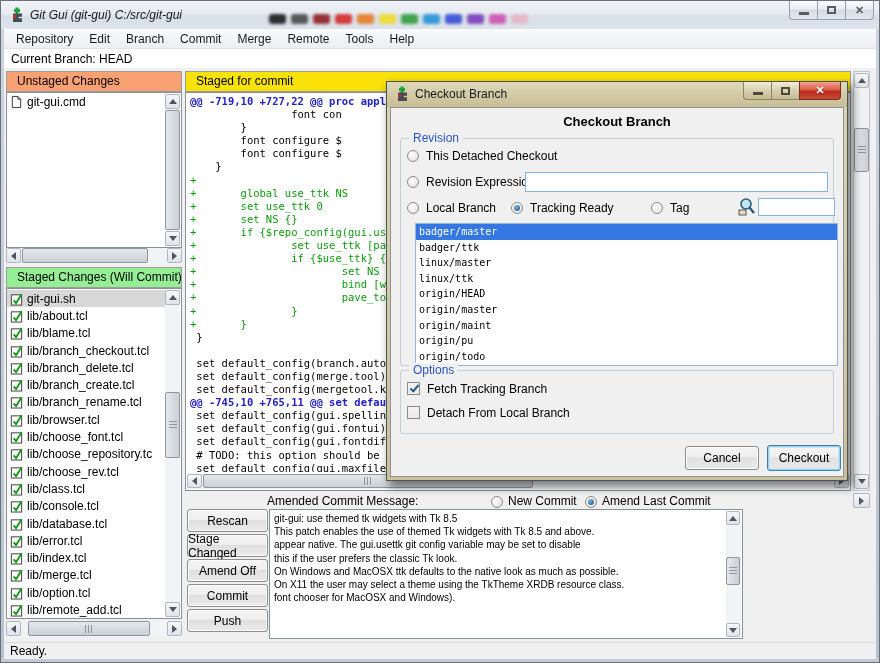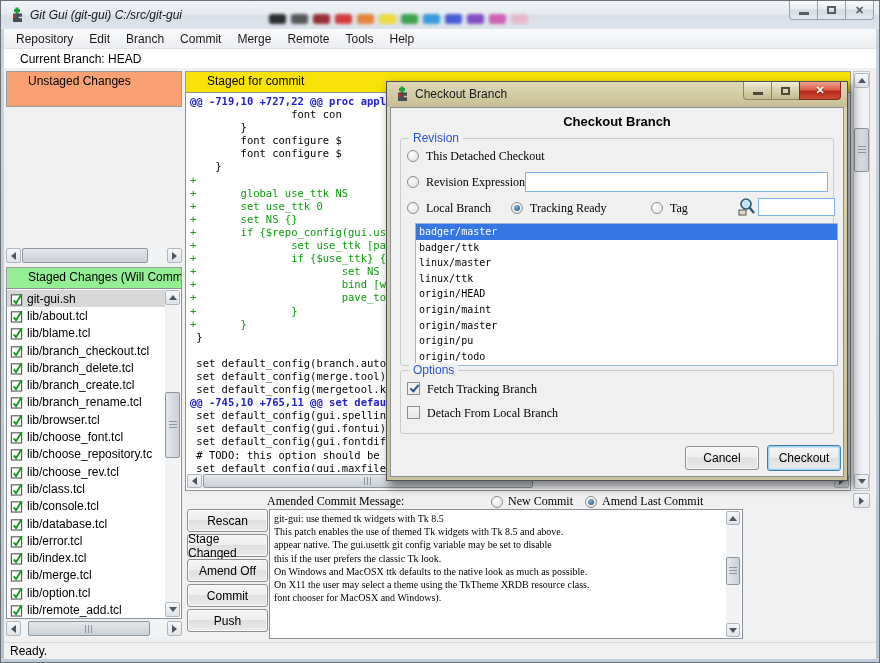--- a/index.html
+++ b/index.html
@@ -25,25 +25,25 @@
   .gmin{width:10px;height:3px;background:#565D64;margin-top:6px;}
   .gmax{width:9px;height:8px;border:2px solid #565D64;}
   .gx{font-size:11px;font-weight:bold;line-height:1;}
   .frame-l{left:0;top:28px;width:3px;bottom:0;background:linear-gradient(180deg,#CBD5E0,#B7C2D0);}
   .frame-r{right:0;top:28px;width:3px;bottom:0;background:linear-gradient(180deg,#CBD5E0,#B7C2D0);}
   .frame-b{left:0;right:0;bottom:0;height:4px;background:#C2CCD8;}
   .menubar{left:3px;right:3px;top:28px;height:20px;display:flex;padding-left:4px;
     background:linear-gradient(#F9FAFB,#ECEEF1);border-bottom:1px solid #E1E3E7;}
   .menu-item{padding:0 8px;height:100%;display:flex;align-items:center;color:#1A1A1A;}
   .branchbar{left:3px;right:3px;top:48px;height:19px;background:#FFFFFF;display:flex;
-    align-items:center;padding-left:16px;}
+    align-items:center;padding-left:7px;}
   .statusbar{left:3px;right:3px;top:641px;height:17px;background:#F0F0F0;border-top:1px solid #DBDBDB;
     display:flex;align-items:center;padding-left:6px;}
   
-  .phdr{height:36px;border:1px solid #9C9C9C;padding:2px 0 0 21px;white-space:nowrap;overflow:hidden;}
+  .phdr{height:21px;border:1px solid #9C9C9C;padding:2px 0 0 10px;white-space:nowrap;overflow:hidden;}
   .listbox{background:#fff;border:1px solid #8A9097;}
   .filerow{display:flex;align-items:center;height:17.3px;padding-left:3px;white-space:nowrap;overflow:hidden;}
   .filerow svg{flex:0 0 auto;margin-right:4px;}
   .filerow.sel{background:#D8D8D8;}
   
   .sb{background:#F2F3F5;}
   .sbtn{position:absolute;background:linear-gradient(#F6F7F9,#DFE3E8);border:1px solid #AEB6BE;
     border-radius:2px;display:flex;align-items:center;justify-content:center;}
   .sthumb{position:absolute;background:linear-gradient(90deg,#E5E8EB,#CBD0D6);border:1px solid #8E979F;
     border-radius:2px;display:flex;align-items:center;justify-content:center;}
@@ -66,23 +66,23 @@
     box-shadow:inset 0 0 0 1px #FAFAFA;}
   .btn.focus{border:1px solid #3C7FB1;box-shadow:inset 0 0 0 1px #9CD2EE,inset 0 0 0 2px #C7E6F6;}
   
   .radio{width:12px;height:12px;border-radius:50%;border:1px solid #8C8C8C;
     background:radial-gradient(circle at 35% 30%,#FFFFFF,#DDDEDF);position:absolute;}
   .radio.sel::after{content:"";position:absolute;left:2px;top:2px;width:6px;height:6px;border-radius:50%;
     background:radial-gradient(circle at 38% 32%,#7CB2DD,#254F76);}
   .cbx{width:13px;height:13px;border:1px solid #8C8C8C;background:linear-gradient(#F4F4F4,#EAEAEA);position:absolute;}
   .cbx.checked::after{content:"";position:absolute;left:2px;top:2px;width:7px;height:3px;
     border-left:2px solid #2D5A87;border-bottom:2px solid #2D5A87;transform:rotate(-50deg);}
-  .lbl{position:absolute;white-space:nowrap;font-family:Liberation Serif, serif;}
-  
-  .cml{height:13.2px;white-space:pre;font-family:Liberation Serif, serif;font-size:10px;}
+  .lbl{position:absolute;white-space:nowrap;}
+  
+  .cml{height:13.2px;white-space:pre;font-family:Liberation Sans, sans-serif;font-size:10px;}
   
   #dialog{left:385px;top:80px;width:462px;height:400px;z-index:10;
     border:1px solid #4E5257;background:linear-gradient(#DAD4B4,#C8C19A);
     box-shadow:4px 5px 9px 1px rgba(25,25,25,.55);}
   .dlg-titlebar{position:absolute;left:0;top:0;right:0;height:25px;
     background:linear-gradient(#DED8BA 0%,#D2CAA4 55%,#C7BE94 100%);}
   .dlg-title{left:28px;top:5px;color:#17191B;}
   .dlg-cap{right:6px;top:0;display:flex;}
   .dcap{height:18px;border:1px solid #8A846A;border-top:none;margin-left:-1px;
     display:flex;align-items:center;justify-content:center;color:#4E4A3A;
@@ -157,20 +157,39 @@
       <div class="menu-item">Tools</div>
       <div class="menu-item">Help</div>
     </div>
 
   <div class="abs branchbar">
     <span>Current Branch: HEAD</span>
   </div>
 
   <div class="abs phdr" style="left:5px;top:70px;width:176px;background:var(--unstaged-header-bg,#F9A172)">
     <span>Unstaged Changes</span>
+  </div>
+  <div class="abs listbox" style="left:5px;top:91px;width:176px;height:156px">
+    <div class="filerow" style="width:158px">
+      <svg width="13" height="14" viewBox="0 0 14 15">
+        <path d="M2.5 1.5h6l3 3v9h-9z" fill="#fff" stroke="#333" stroke-width="1"></path>
+        <path d="M8.5 1.5v3h3" fill="none" stroke="#333" stroke-width="1"></path>
+      </svg>
+      <span>git-gui.cmd</span>
+    </div>
+
+    <div class="abs sb" style="right:1px;top:1px;width:15px;bottom:1px">
+      <div class="sbtn" style="left:0;top:0;width:15px;height:15px">
+          <i class="tri-up"></i>
+        </div>
+      <div class="sthumb" style="left:0;top:16px;width:15px;bottom:16px"></div>
+      <div class="sbtn" style="left:0;bottom:0;width:15px;height:15px">
+          <i class="tri-down"></i>
+        </div>
+    </div>
   </div>
   <div class="abs sb" style="left:5px;top:247px;width:176px;height:16px">
     <div class="sbtn" style="left:0;top:0;width:15px;height:15px">
         <i class="tri-left"></i>
       </div>
     <div class="sthumb h" style="left:16px;top:0;width:126px;height:15px"></div>
     <div class="sbtn" style="right:0;top:0;width:15px;height:15px">
         <i class="tri-right"></i>
       </div>
   </div>
@@ -518,22 +537,22 @@
         </svg>
         <input class="entry" style="left: 357px; top: 59px; width: 77px; height: 18px;">
 
         <div class="dlist" style="left:14px;top:84px;width:423px;height:143px">
 
         <div class="brow sel">badger/master</div>
             <div class="brow">badger/ttk</div>
             <div class="brow">linux/master</div>
             <div class="brow">linux/ttk</div>
             <div class="brow">origin/HEAD</div>
+            <div class="brow">origin/master</div>
             <div class="brow">origin/maint</div>
-            <div class="brow">origin/master</div>
             <div class="brow">origin/pu</div>
             <div class="brow">origin/todo</div>
           </div>
       </div>
 
       <div class="groupbox" style="top:262px;height:64px">
         <span class="gb-label">Options</span>
         <span class="cbx checked" style="left:6px;top:11px"></span>
         <span class="lbl" style="left:26px;top:11px">Fetch Tracking Branch</span>
         <span class="cbx" style="left:6px;top:35px"></span>

